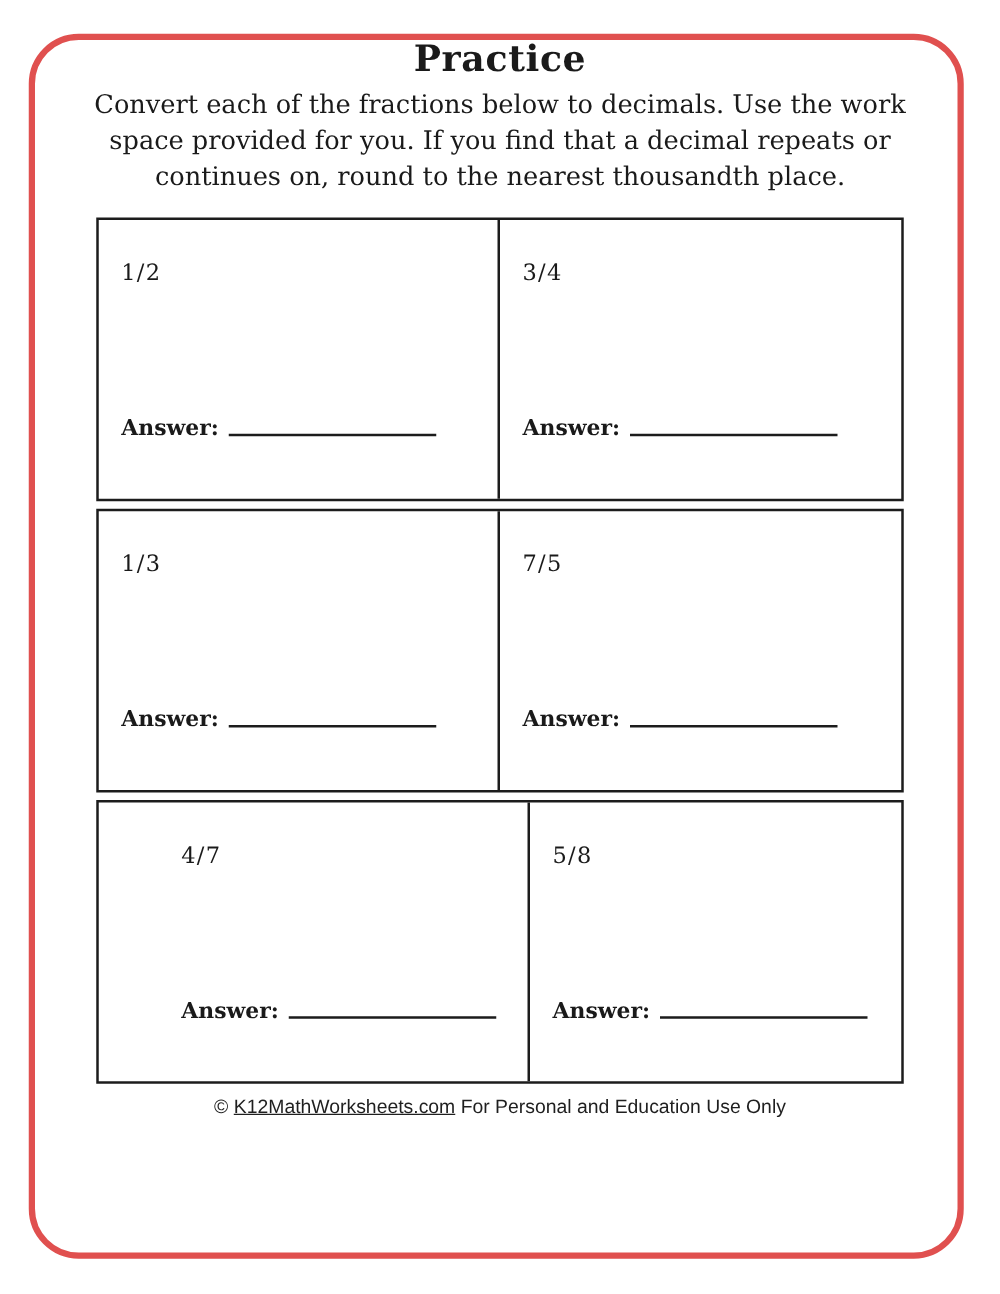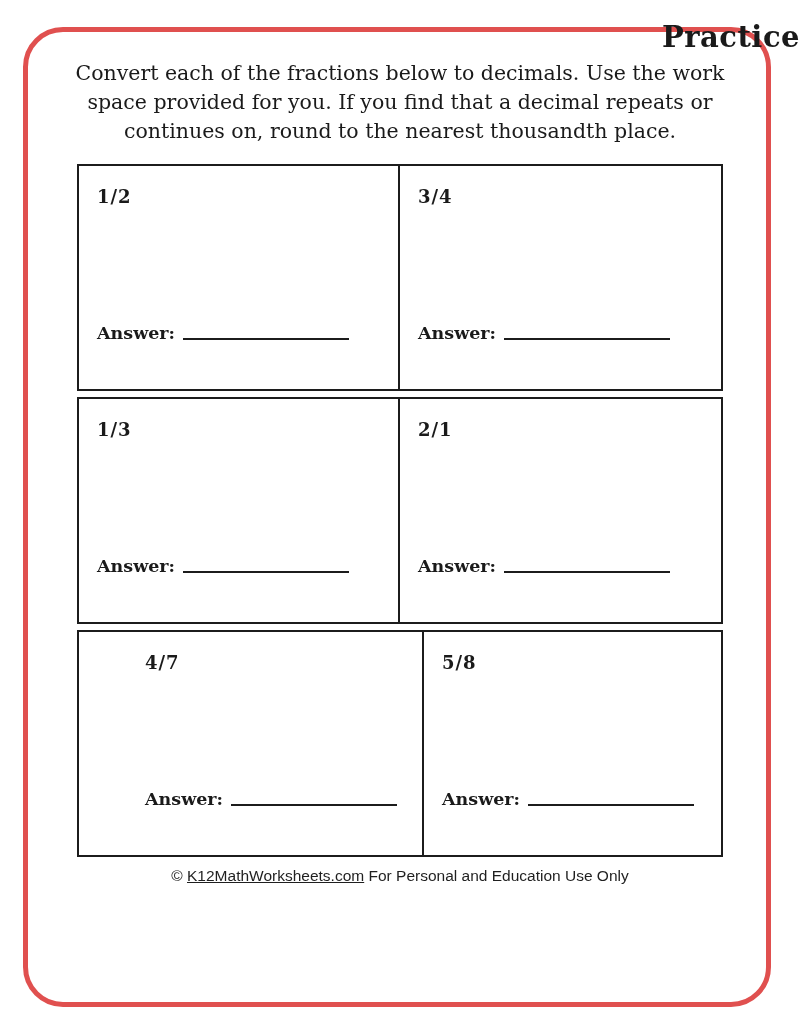--- a/index.html
+++ b/index.html
@@ -35,25 +35,24 @@
     display: inline-block;
     font-family: "Liberation Sans", sans-serif;
     font-size: 38px;
     letter-spacing: 1px;
     white-space: nowrap;
     transform: scale(1.0, 1.78);
     transform-origin: center top;
     font-weight: 500;
   }
   .subtitle {
-    margin-top: 20px;
+    margin-top: 30px;
     font-size: 29px;
     font-weight: 600;
     letter-spacing: 0.5px;
-    text-align: right;
   }
   .instructions {
     margin: 5px auto 0 auto;
     width: 706px;
     font-size: 20.5px;
     line-height: 29px;
     text-align: center;
   }
   .grid {
     width: 646px;
@@ -67,23 +66,23 @@
   }
   .row:last-child { margin-bottom: 0; padding-left: 48px; }
   .cell {
     flex: 1 1 50%;
     position: relative;
     text-align: left;
   }
   .cell.left { border-right: 2px solid #1c1c1c; }
   .fraction {
     position: absolute;
-    top: 20px; left: 18px;
+    top: 32px; left: 18px;
     font-size: 18px;
-    font-weight: 700;
+    font-weight: 400;
     letter-spacing: 1px;
     text-align: center;
   }
   .answer {
     position: absolute;
     bottom: 46px; left: 18px;
     font-size: 17.5px;
     font-weight: 700;
     white-space: nowrap;
     text-align: right;
@@ -134,21 +133,21 @@
     </div>
 
     <div class="row">
       <div class="cell left">
         <div class="fraction">1/3</div>
         <div class="answer">
           <span>Answer:</span><span class="answer-line"></span>
         </div>
       </div>
       <div class="cell">
-        <div class="fraction">2/1</div>
+        <div class="fraction">7/5</div>
         <div class="answer">
           <span>Answer:</span><span class="answer-line"></span>
         </div>
       </div>
     </div>
 
     <div class="row">
       <div class="cell left">
         <div class="fraction">4/7</div>
         <div class="answer">

